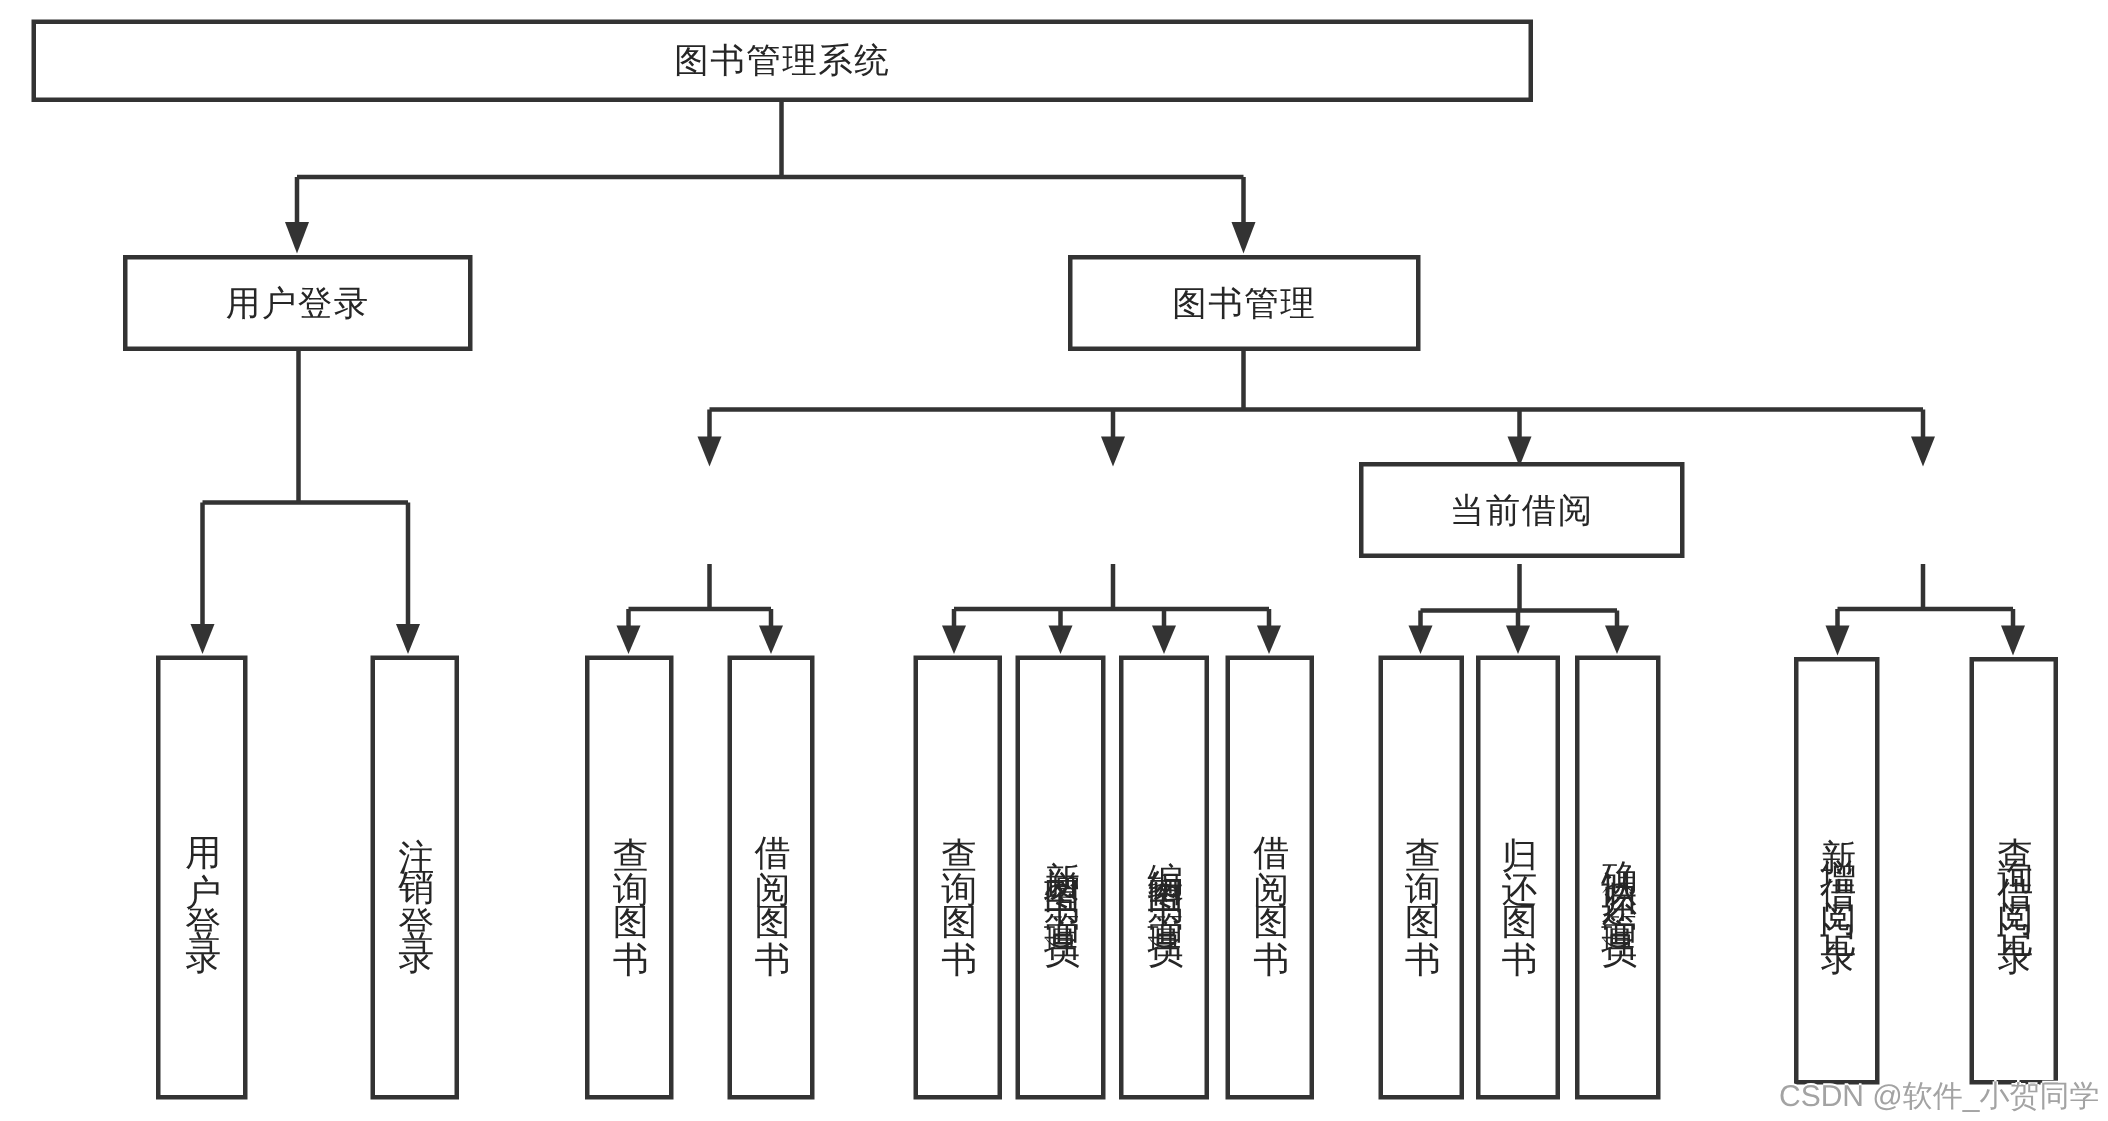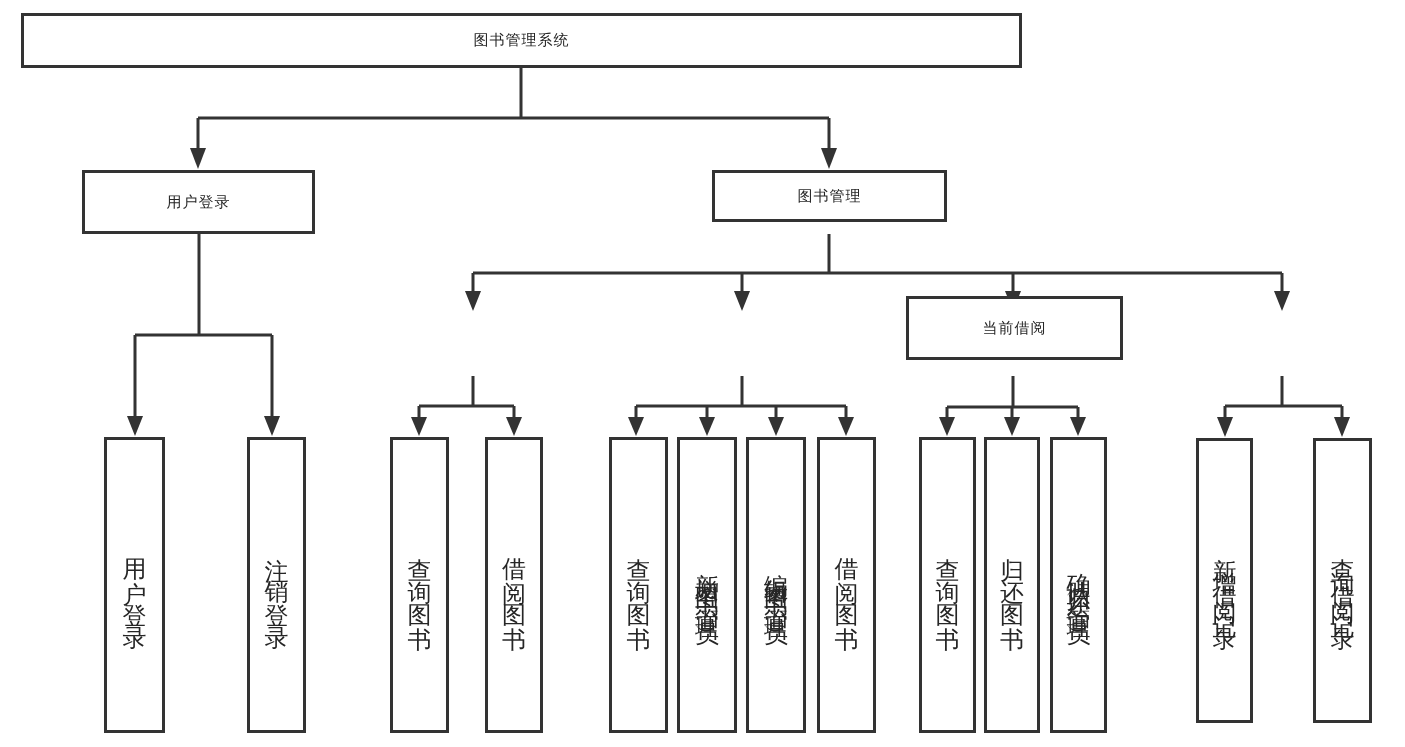--- a/index.html
+++ b/index.html
@@ -13,37 +13,37 @@
   #connectors{position:absolute;left:0;top:0;width:1405px;height:747px;}
   .box{
     position:absolute;
     background:#ffffff;
     border:3px solid #333333;
     box-sizing:border-box;
     display:flex;align-items:center;justify-content:center;
     color:#262626;
     z-index:2;
   }
-  .hlabel{font-size:15px;letter-spacing:1px;white-space:nowrap;}
+  .hlabel{font-size:23px;letter-spacing:1px;white-space:nowrap;}
   .leaf span{
     writing-mode:vertical-rl;
     text-orientation:mixed;
     font-size:24px;
     white-space:nowrap;
   }
   .vt-4 span{letter-spacing:23px;}
   .vt-6 span{letter-spacing:14px;}
   .vt-9 span{letter-spacing:7px;}
   
   .n-root{left:21px;top:13px;width:1001px;height:55px;}
   .n-user-login{left:82px;top:170px;width:233px;height:64px;}
-  .n-book-mgmt{left:712px;top:170px;width:235px;height:52px;}
+  .n-book-mgmt{left:712px;top:170px;width:235px;height:64px;}
   .n-newrec{left:363px;top:312px;width:220px;height:64px;}
   .n-borrow{left:634px;top:312px;width:216px;height:64px;}
-  .n-current{left:906px;top:296px;width:217px;height:64px;}
+  .n-current{left:906px;top:308px;width:217px;height:64px;}
   .n-records{left:1172px;top:312px;width:220px;height:64px;}
   .lf{top:437px;height:296px;}
   .lf-a1{left:104px;width:61px;}
   .lf-a2{left:247px;width:59px;}
   .lf-b1{left:390px;width:59px;}
   .lf-b2{left:485px;width:58px;}
   .lf-c1{left:609px;width:59px;}
   .lf-c2{left:677px;width:60px;}
   .lf-c3{left:746px;width:60px;}
   .lf-c4{left:817px;width:59px;}
@@ -154,13 +154,14 @@
     <span>确认归还（管理员）</span>
   </div>
 
   <div class="box leaf lf lf-e1 vt-6">
     <span>新增借阅记录</span>
   </div>
   <div class="box leaf lf lf-e2 vt-6">
     <span>查询借阅记录</span>
   </div>
 
+  <div class="watermark">CSDN @软件_小贺同学</div>
 </div>
 
 </body></html>

